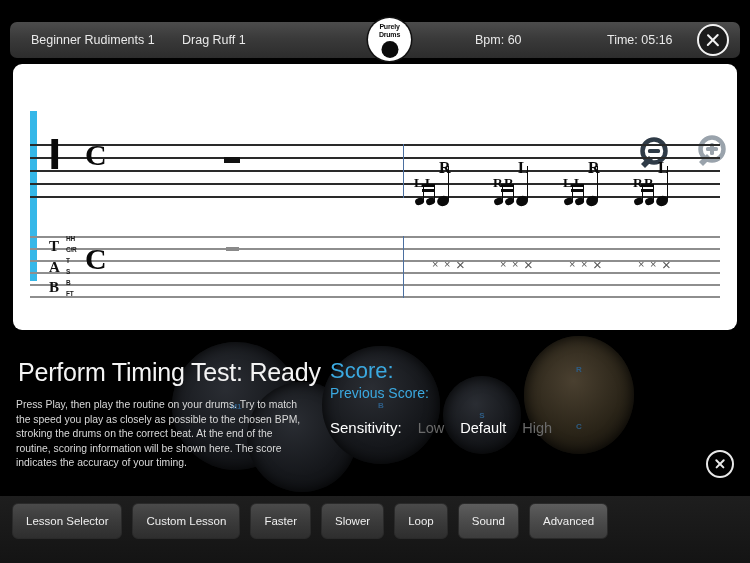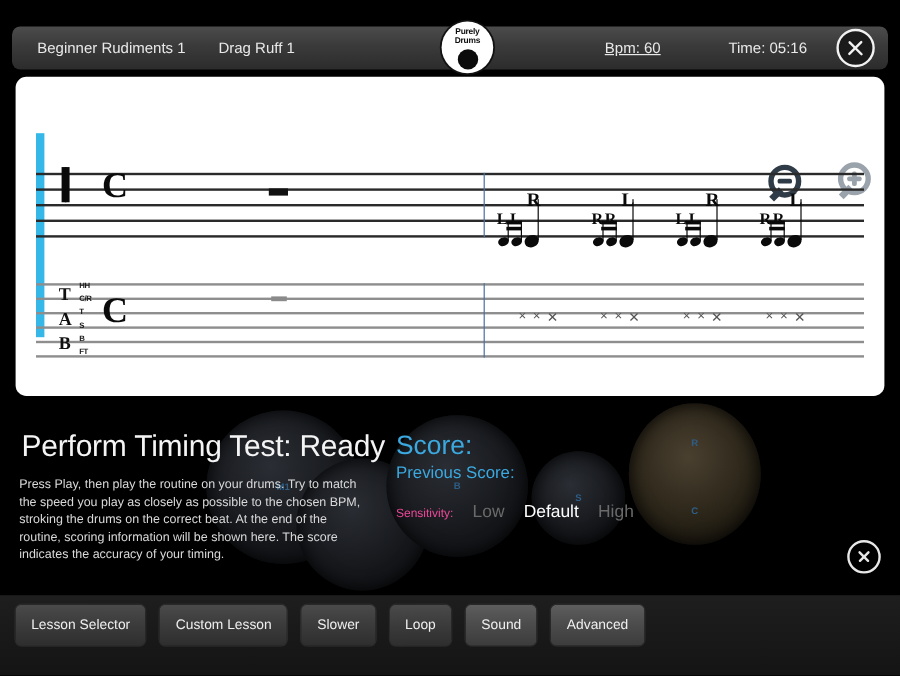--- a/index.html
+++ b/index.html
@@ -16,21 +16,21 @@
     position: absolute; left: 10px; top: 22px; width: 730px; height: 36px;
     background: linear-gradient(180deg,#4c4c4c 0%,#3a3a3a 45%,#2c2c2c 100%);
     border-radius: 7px;
   }
   .hdr-txt {
     position: absolute; top: 50%; transform: translateY(-50%);
     color: #e9e9e9; font-size: 12.5px; white-space: nowrap;
   }
   .hdr-lesson   { left: 21px; }
   .hdr-routine  { left: 172px; }
-  .hdr-bpm      { left: 494px; text-decoration: underline; }
+  .hdr-bpm      { left: 465px; }
   .hdr-time     { left: 597px; }
 
   .logo {
     position: absolute; left: 368px; top: 18px; width: 43px; height: 43px;
     border-radius: 50%; background: #fff;
     display: flex; flex-direction: column; align-items: center;
     justify-content: flex-start; padding-top: 5px;
     box-shadow: 0 0 0 1.5px #111;
   }
   .logo-l1, .logo-l2 {
@@ -165,21 +165,21 @@
     color: #3ba9e0; font-size: 22px; white-space: nowrap;
   }
   .prev-score-lbl {
     position: absolute; left: 330px; top: 385px;
     color: #3ba9e0; font-size: 14px; white-space: nowrap;
   }
   .sens-row {
     position: absolute; left: 330px; top: 419px;
     display: flex; align-items: baseline; gap: 16px; white-space: nowrap;
   }
-  .sens-lbl { color: #ec4899; font-size: 10px; }
+  .sens-lbl { color: #ffffff; font-size: 15px; }
   .sens-opt { font-size: 14.5px; color: #6a6a6a; }
   .sens-opt.active { color: #ffffff; }
 
   .panel-close {
     position: absolute; left: 706px; top: 450px; width: 28px; height: 28px;
     border-radius: 50%; border: 2px solid #e8e8e8; background: transparent;
   }
   .panel-close .x-mark::before, .panel-close .x-mark::after {
     width: 2px; height: 52%; background: #e8e8e8;
   }
@@ -401,20 +401,21 @@
   </div>
 
   <div class="panel-close">
     <div class="x-mark"></div>
   </div>
 
   <div class="toolbar">
     <div class="tb-inner">
       <div class="tb-btn">Lesson Selector</div>
       <div class="tb-btn">Custom Lesson</div>
+      <div class="tb-btn">Faster</div>
       <div class="tb-btn">Slower</div>
       <div class="tb-btn">Loop</div>
       <div class="tb-btn hl">Sound</div>
       <div class="tb-btn hl">Advanced</div>
     </div>
   </div>
 
 </div>
 
 </body></html>

